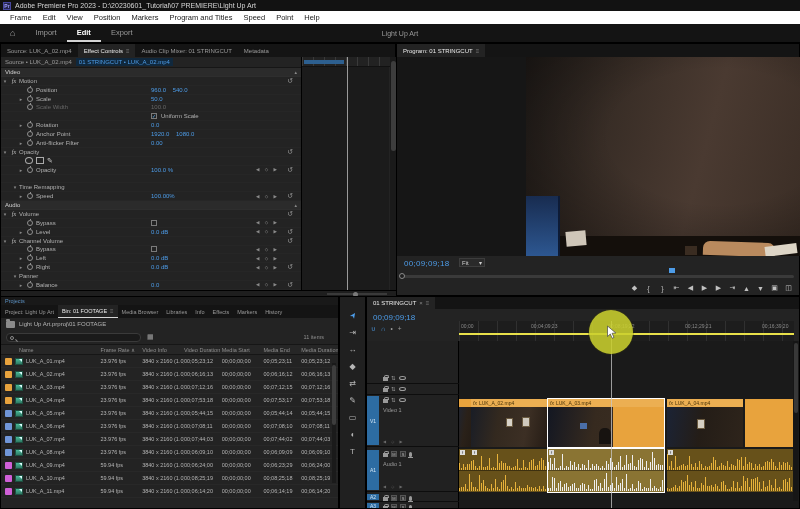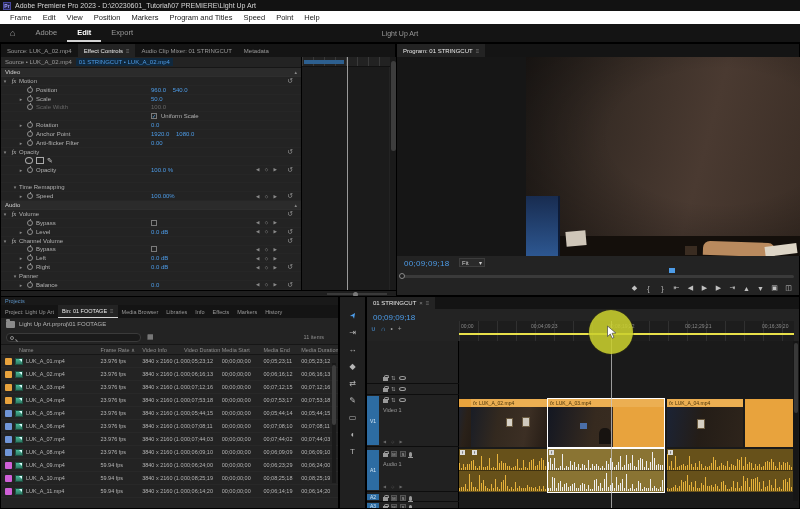--- a/index.html
+++ b/index.html
@@ -187,21 +187,21 @@
       <div class="menu-item">Markers</div>
       <div class="menu-item">Program and Titles</div>
       <div class="menu-item">Speed</div>
       <div class="menu-item">Point</div>
       <div class="menu-item">Help</div>
     </div>
 
   <div class="abs" id="wsbar">
     <div id="home-icon">⌂</div>
     <div id="ws-tabs" style="display:flex;">
-        <div class="ws-tab">Adobe</div>
+        <div class="ws-tab">Import</div>
         <div class="ws-tab active">Edit</div>
         <div class="ws-tab">Export</div>
       </div>
     <div id="ws-title">Light Up Art</div>
   </div>
 
   <div class="abs panel" id="ec-panel">
     <div class="tabbar" id="ec-tabbar">
         <div class="tab">
           <span>Source: LUK_A_02.mp4</span>

